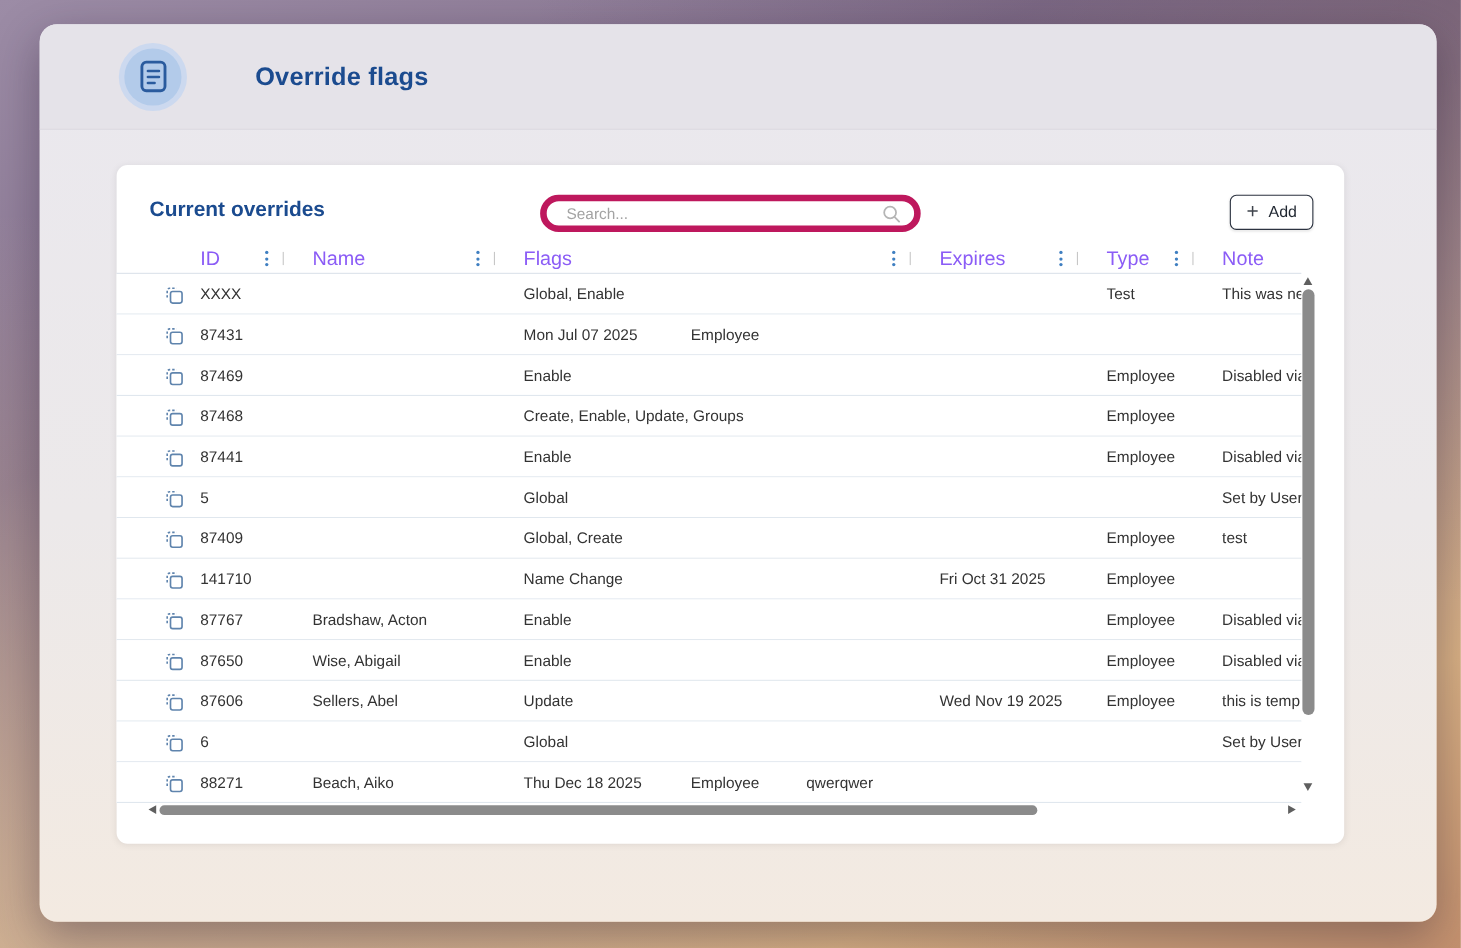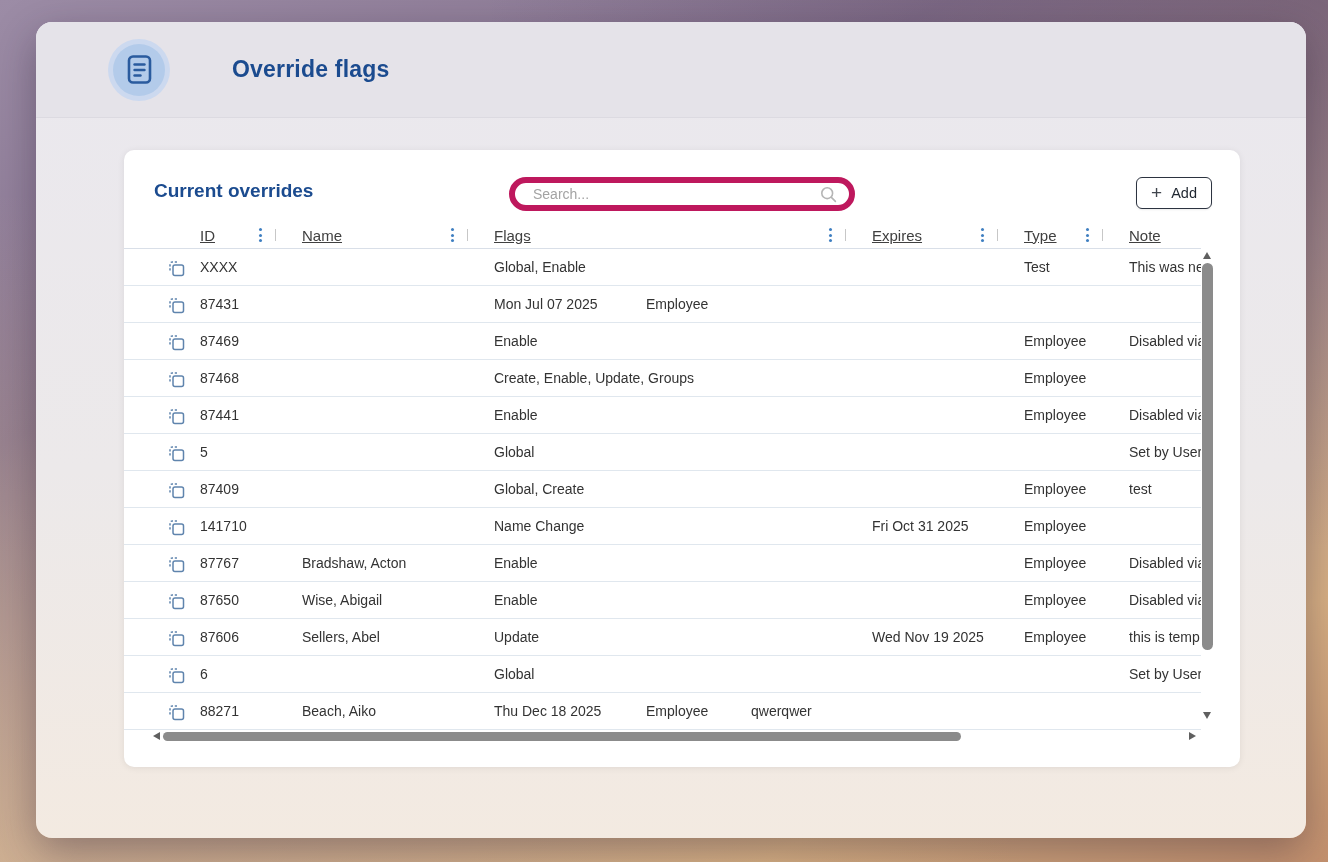--- a/index.html
+++ b/index.html
@@ -24,42 +24,42 @@
   .icon-badge-outer{
     width:62px;height:62px;border-radius:50%;background:#ccd9ef;
     display:flex;align-items:center;justify-content:center;flex:0 0 auto;
   }
   .icon-badge-inner{
     width:52px;height:52px;border-radius:50%;background:#b3cbea;
     display:flex;align-items:center;justify-content:center;
   }
   .app-title{margin-left:22px;font-size:23px;font-weight:700;color:#1b4b8f;letter-spacing:.2px;}
   .card{
-    position:absolute;left:88px;top:128px;width:1116px;height:617px;
+    position:absolute;left:70px;top:128px;width:1116px;height:617px;
     background:#ffffff;border-radius:10px;box-shadow:0 1px 7px rgba(0,0,0,.08);
   }
   .card-title{position:absolute;left:30px;top:30px;font-size:19px;font-weight:700;color:#1b4b8f;}
   .search{
     position:absolute;left:385px;top:27px;width:346px;height:34px;box-sizing:border-box;
     border:6px solid #be185d;border-radius:17px;background:#fff;
     display:flex;align-items:center;padding:0 12px 0 16px;
   }
   .search input{border:none;outline:none;flex:1;font-size:14px;color:#444;background:transparent;font-family:"Liberation Sans",sans-serif;}
   .search input::placeholder{color:#a3a3a3;}
   .add-btn{
     position:absolute;right:28px;top:27px;height:32px;box-sizing:border-box;
     padding:0 14px;border:1.5px solid #2c3340;border-radius:6px;background:#fff;
     display:flex;align-items:center;gap:9px;font-size:14.5px;color:#1f2630;cursor:pointer;
     box-shadow:0 1px 2px rgba(0,0,0,.08);
   }
   .plus{font-size:19px;font-weight:400;color:#40454d;line-height:1;margin-top:-2px;}
   .table{position:absolute;left:0;top:72px;width:1077px;}
   .thead{display:flex;align-items:center;height:26px;padding-left:28px;border-bottom:1px solid #d9dfe8;}
   .hcell{display:flex;align-items:center;box-sizing:border-box;flex:0 0 auto;overflow:visible;}
-  .hlabel{font-size:15px;color:#404040;white-space:nowrap;text-decoration:underline;}
+  .hlabel{font-size:18px;color:#8b5cf6;white-space:nowrap;}
   .dots{display:flex;flex-direction:column;gap:2.5px;margin-left:auto;cursor:pointer;padding:2px;}
   .dots i{width:3px;height:3px;border-radius:50%;background:#3f7fc1;display:block;}
   .pipe{width:1px;height:12px;background:#c7c7c7;margin-left:11px;margin-right:26px;cursor:col-resize;}
   .c0{width:48px;}.c1{width:102px;}.c2{width:192px;}.c3{width:378px;}
   .c4{width:152px;}.c5{width:105px;}.c6{flex:1 1 auto;min-width:0;}
   .trow{display:flex;align-items:center;height:37px;box-sizing:border-box;
         padding-left:28px;border-bottom:1px solid #e0e7ee;background:#fff;}
   .cell{font-size:14px;color:#333;white-space:nowrap;overflow:hidden;box-sizing:border-box;flex:0 0 auto;}
   .cell.c6{flex:1 1 auto;}
   .copy-btn{background:none;border:none;padding:0 0 0 14px;cursor:pointer;display:flex;align-items:center;}

